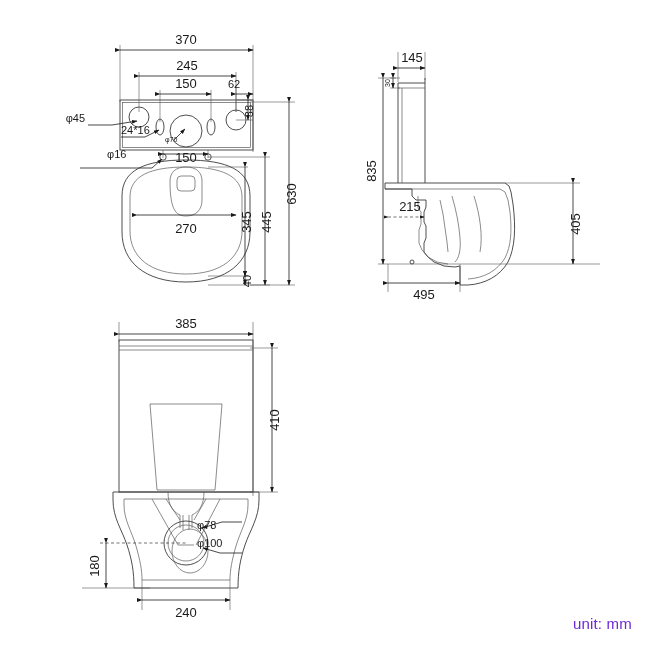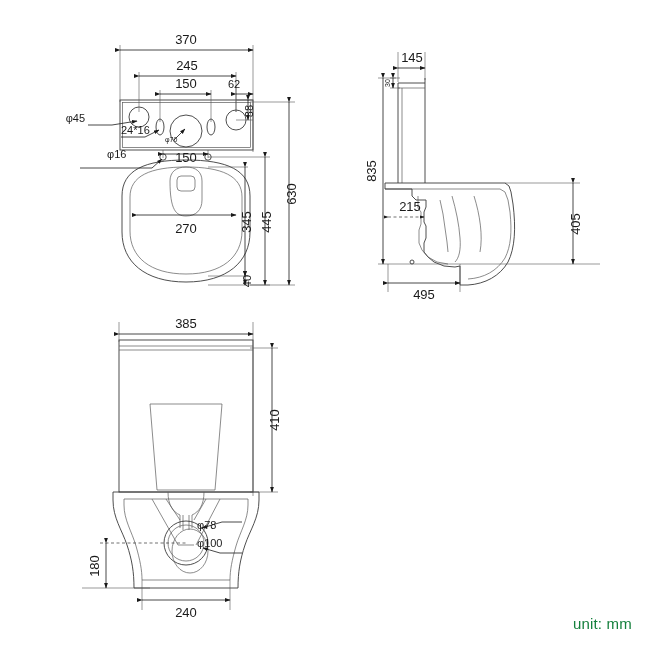--- a/index.html
+++ b/index.html
@@ -15,21 +15,21 @@
   .dimtext{
     font-size:13px;
     fill:#1a1a1a;
     font-family:"Liberation Sans", sans-serif;
   }
   .dimtext.small{font-size:11px;}
   .dimtext.tiny{font-size:7px;}
   .unit-label{
     position:absolute;
     right:18px;bottom:18px;
-    font-size:15px;color:#15803d;
+    font-size:15px;color:#6d28d9;
     font-family:"Liberation Sans", sans-serif;
     letter-spacing:0.2px;
     margin-top:28px;
   }
   .obj{fill:none;stroke:#3a3a3a;stroke-width:0.9;}
   .obj-thin{fill:none;stroke:#5a5a5a;stroke-width:0.7;}
   .dimline{stroke:#1a1a1a;stroke-width:0.8;fill:none;}
   .extline{stroke:#555;stroke-width:0.6;fill:none;}
   .dashline{stroke:#333;stroke-width:0.7;fill:none;stroke-dasharray:3 2.5;}
   .leader{stroke:#1a1a1a;stroke-width:0.8;fill:none;}

